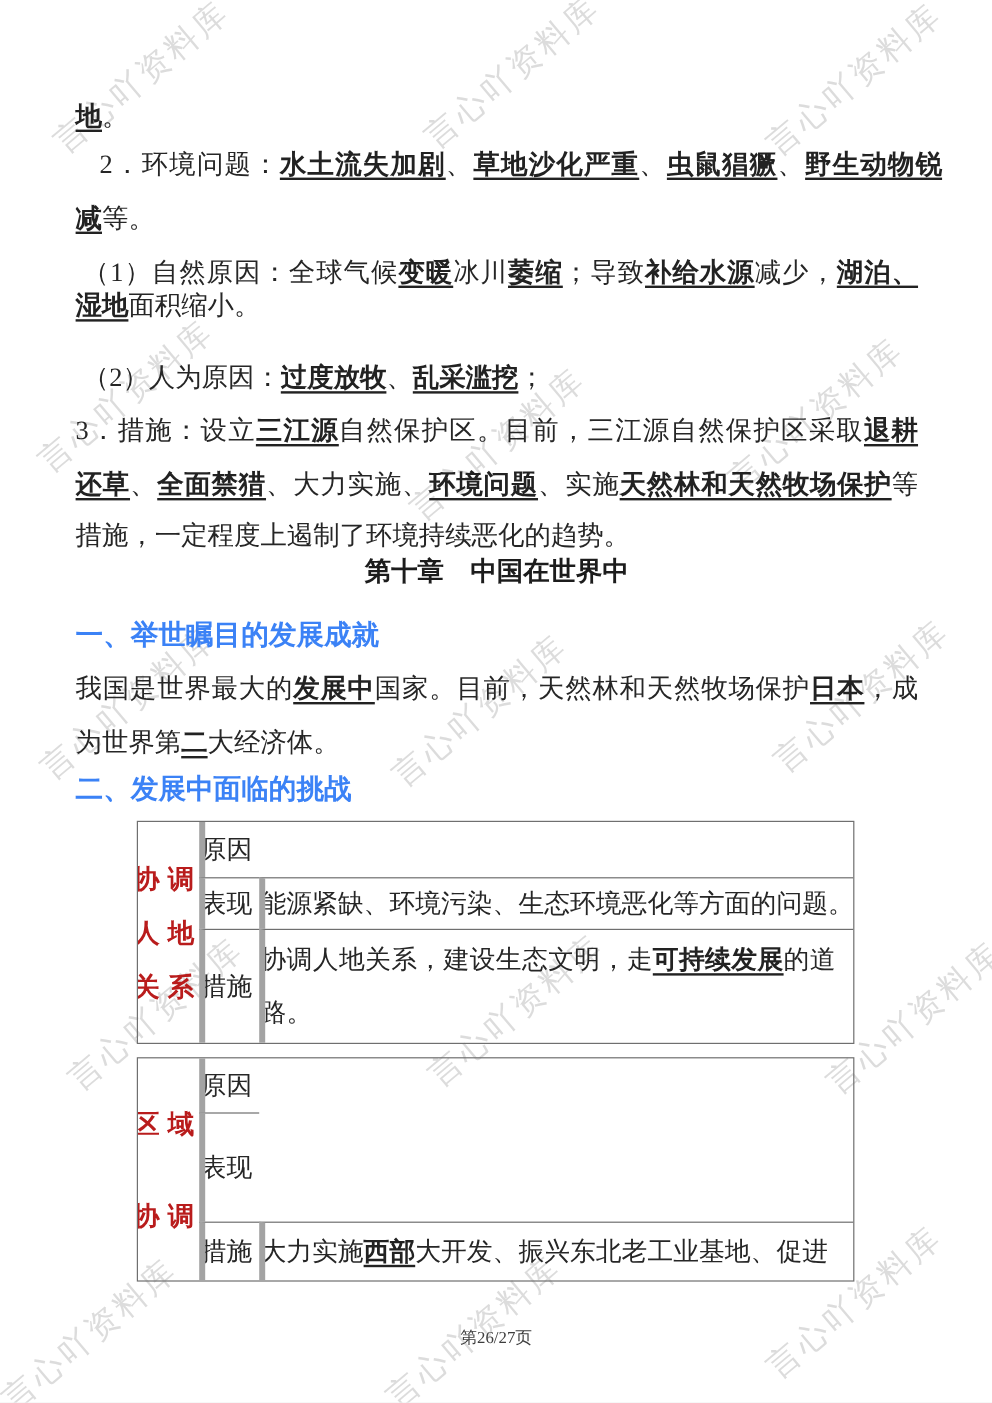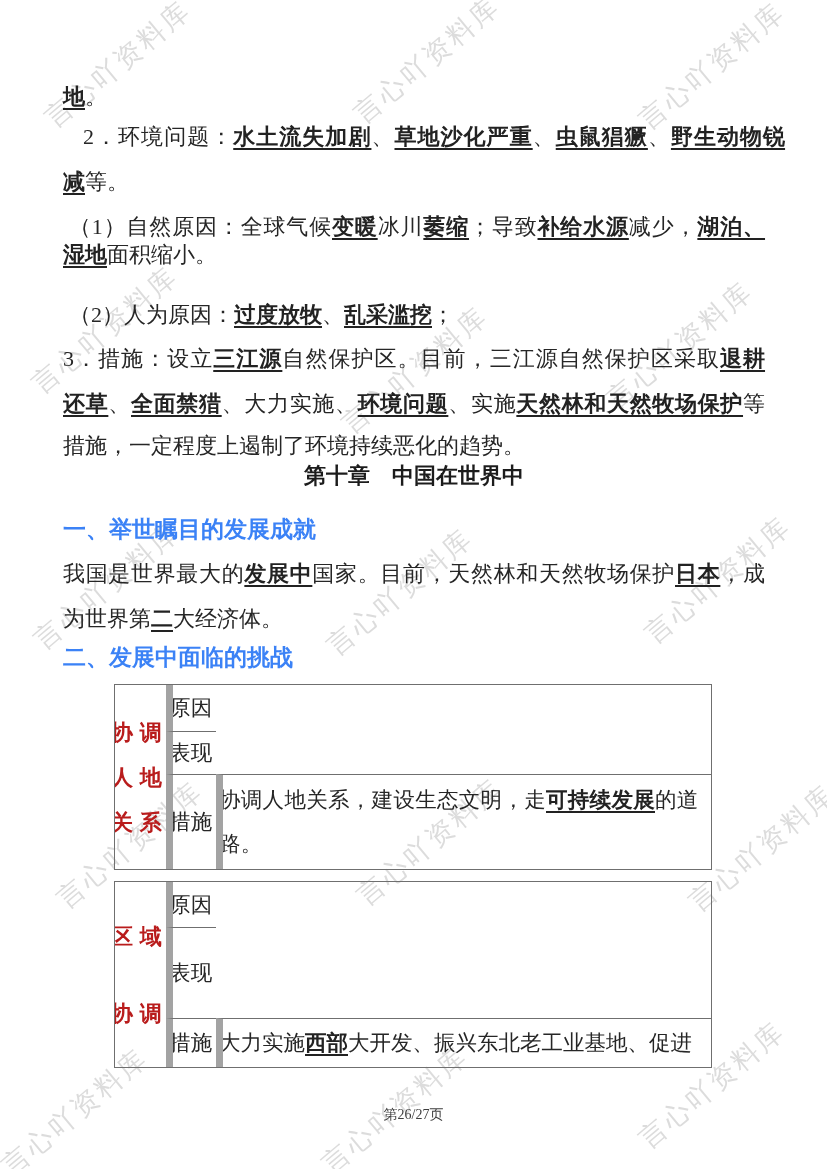--- a/index.html
+++ b/index.html
@@ -34,21 +34,21 @@
   .b{font-family:"Liberation Sans","DejaVu Sans",sans-serif;font-weight:700;color:#222;}
   .u{text-decoration:underline;text-underline-offset:4px;text-decoration-thickness:1.5px;}
   
   .tbl{
     position:absolute;left:114px;width:598px;display:grid;
     grid-template-columns:51px 50px 1fr;
     border:1px solid #6f6f6f;box-sizing:border-box;z-index:1;
     font-size:21.5px;letter-spacing:.3px;
   }
   .c{box-sizing:border-box;display:flex;align-items:center;overflow:hidden;background:transparent;}
-  .bl{border-left:7px solid #a3a3a3;}
+  .bl{border-left:5px solid #a3a3a3;}
   .bt{border-top:1px solid #6f6f6f;}
   .glab{flex-direction:column;justify-content:center;align-items:flex-start;}
   .gl{
     line-height:45px;white-space:pre;margin-left:-4px;
     font-family:"Liberation Sans","DejaVu Sans",sans-serif;font-weight:700;font-size:22px;color:#b91c1c;
   }
   .cliptext{display:block;margin-left:-4px;line-height:44px;}
   .cont .cliptext{width:calc(100% + 4px);}
   .nw .cliptext{white-space:nowrap;letter-spacing:0;}
   
@@ -98,20 +98,23 @@
           <div class="gl">协 调</div>
           <div class="gl">人 地</div>
           <div class="gl">关 系</div>
         </div>
         <div class="c rlab bl" style="grid-area: 1 / 2;">
           <span class="cliptext">原因</span>
         </div>
         <div class="c rlab bl bt" style="grid-area: 2 / 2;">
           <span class="cliptext">表现</span>
         </div>
+        <div class="c cont bl bt nw" style="grid-area: 2 / 3;">
+          <div class="cliptext"><span class="">能源紧缺、环境污染、生态环境恶化等方面的问题。</span></div>
+        </div>
         <div class="c rlab bl bt" style="grid-area: 3 / 2;">
           <span class="cliptext">措施</span>
         </div>
         <div class="c cont bl bt" style="grid-area: 3 / 3;">
           <div class="cliptext"><span class="">协调人地关系，建设生态文明，走</span><span class="b u">可持续发展</span><span class="">的道路。</span></div>
         </div>
       </div>
       <div class="tbl" style="top: 881px; grid-template-rows: 45px 91px 49px;">
         <div class="c glab" style="grid-area: 1 / 1 / span 3; gap: 32px;">
           <div class="gl">促 进</div>

